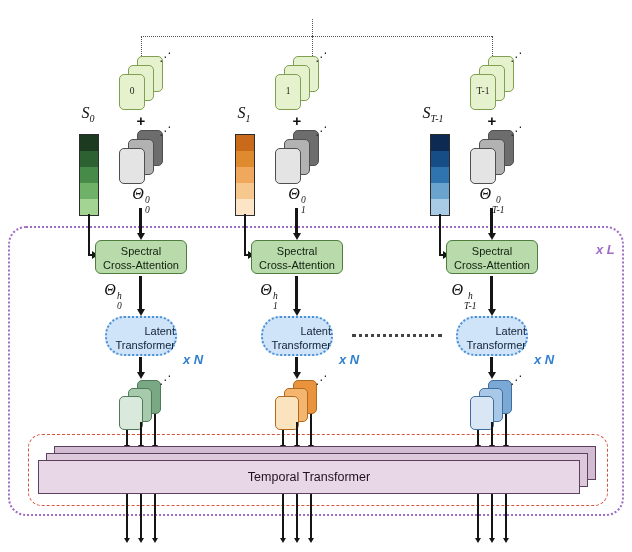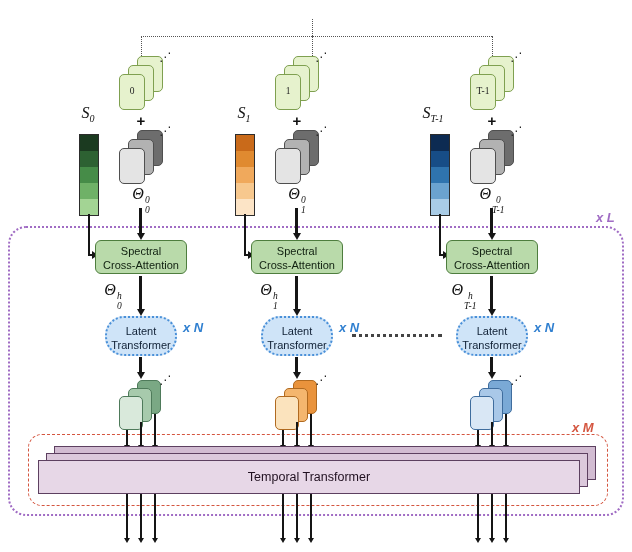--- a/index.html
+++ b/index.html
@@ -37,27 +37,27 @@
   .mathlbl { position:absolute; font-family:"Liberation Serif", serif; font-style:italic;
     font-size:16px; text-align:center; color:#111; }
   .ssub { font-size:10px; font-style:italic; }
   .scripts { display:inline-flex; flex-direction:column; vertical-align:-0.45em; margin-left:1px;
     font-size:9.5px; line-height:1.05; font-style:italic; }
 
   
   .procbox { position:absolute; width:92px; height:34px; border-radius:6px; border:1.4px solid;
     text-align:center; font-size:11px; line-height:1.3; padding-top:3px; color:#102010; }
   .ltbox { position:absolute; width:72px; height:40px; border-radius:19px; border:2px dotted;
-    text-align:center; font-size:11px; line-height:1.3; padding-top:6px; color:#102035; }
+    text-align:right; font-size:11px; line-height:1.3; padding-top:6px; color:#102035; }
 
   
   .loopbox { position:absolute; }
   .loopbox.dotted { border:2px dotted; border-radius:18px; }
   .loopbox.dashed { border:1.6px dashed; border-radius:14px; }
-  .looplabel { position:absolute; font-style:italic; font-weight:bold; font-size:13px; }
+  .looplabel { position:absolute; font-style:italic; font-weight:bold; font-size:13px;margin-top:32px; }
 
   
   .ttrect { position:absolute; width:542px; height:34px; border-radius:0; border:1.3px solid;
     display:flex; align-items:center; justify-content:center; font-size:12.5px; color:#201020; }
 
   .title { position:absolute; font-size:12px; text-align:center; color:#111; }
   .plus { position:absolute; width:16px; font-size:15px; font-weight:bold; text-align:center; color:#111; }
   .cdots { position:absolute; height:0; border-top:3.5px dotted #444; }
 </style>
 </head>

